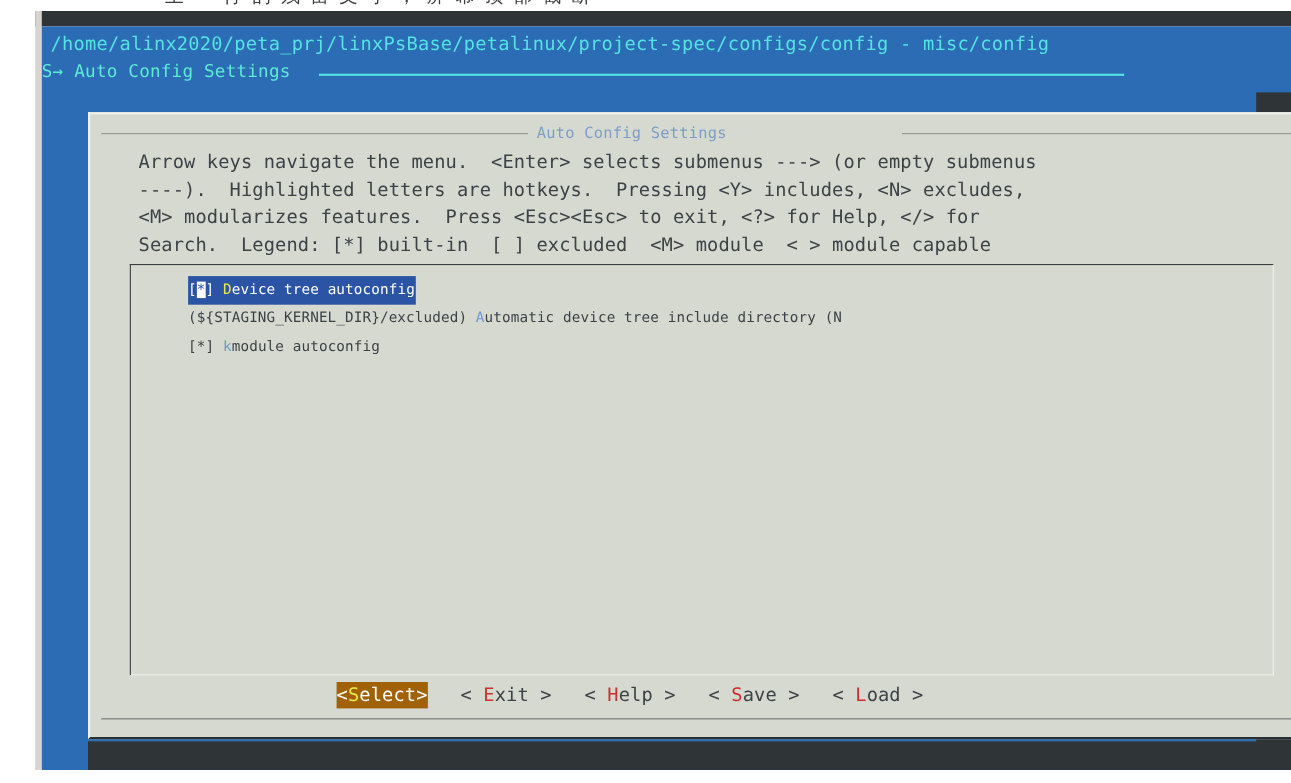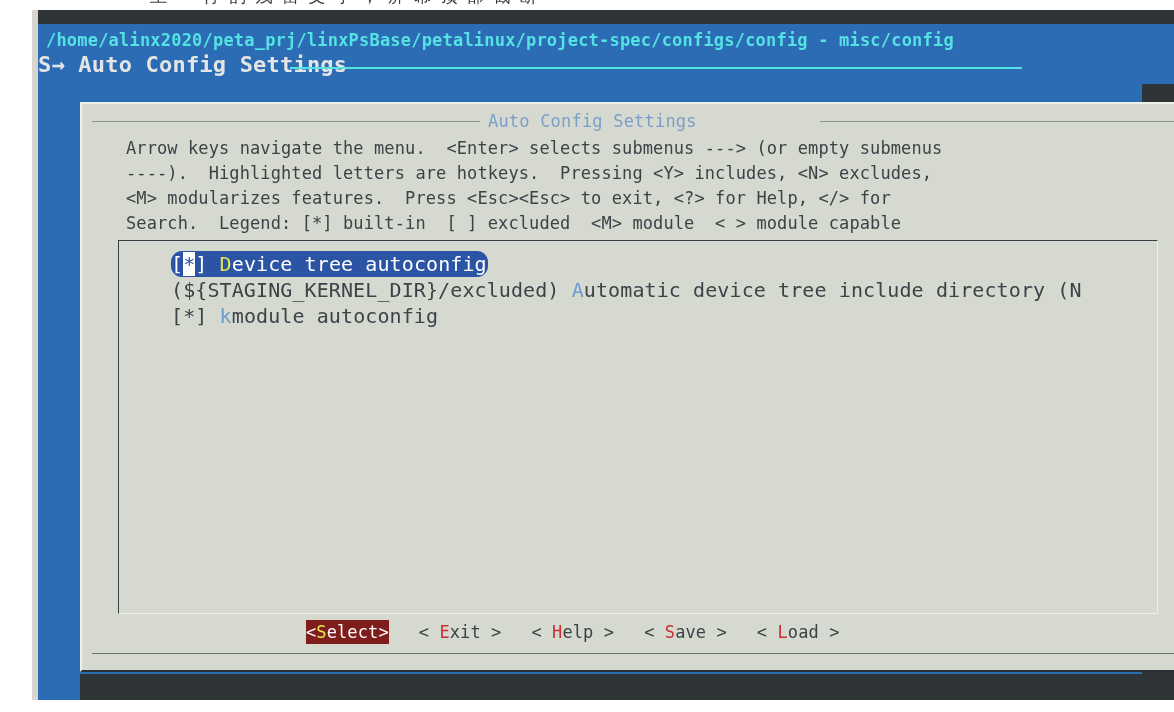--- a/index.html
+++ b/index.html
@@ -57,38 +57,37 @@
     background: #2b6cb5;
     overflow: hidden;
   }
 
   
   .term-header {
     position: absolute;
     left: 0; top: 0;
     width: 988px;
     padding: 4px 0 0 0;
-    font-weight: bold;
   }
   .term-path {
     color: #55e2e2;
     font-size: 17px;
     line-height: 24px;
     white-space: nowrap;
     padding-left: 8px;
     letter-spacing: 0.2px;
   }
   .term-crumb-row {
     position: relative;
     height: 26px;
     white-space: nowrap;
   }
   .term-crumb {
-    color: #e5e5e5;
-    font-size: 22px;
+    color: #5eead4;
+    font-size: 16px;
     line-height: 26px;
     white-space: nowrap;
     padding-left: 0px;
     letter-spacing: 0.2px;
     display: inline-block;
   }
   .crumb-rule {
     position: absolute;
     left: 252px;
     top: 15px;
@@ -123,21 +122,21 @@
     top: 13px;
     height: 1px;
     background: #8f948c;
   }
   .dlg-title-rule.left  { left: 0;   width: 388px; }
   .dlg-title-rule.right { left: 728px; right: 0; }
   .dlg-title {
     position: absolute;
     left: 396px;
     top: 0;
-    font-size: 17px;
+    font-size: 14px;
     line-height: 26px;
     color: #7d9ec8;
     white-space: nowrap;
     letter-spacing: 0.2px;
   }
 
   
   .dlg-help {
     margin: 2px 0 0 44px;
     color: #3d4247;
@@ -158,27 +157,26 @@
     border-left: 1px solid #3a3f44;
     border-right: 1px solid #eef1ea;
     border-bottom: 1px solid #eef1ea;
     box-sizing: border-box;
     overflow: hidden;
   }
   .menu-list {
     padding: 10px 0 0 52px;
   }
   .menu-row {
-    font-size: 20px;
+    font-size: 13px;
     line-height: 26px;
     color: #3d4247;
     white-space: pre;
     letter-spacing: 0.1px;
     height: 26px;
-    border-radius: 11px;
   }
   .menu-row .hot { color: #6f9ad0; }
   .menu-row.selected {
     display: inline-block;
     background: #2b54a4;
     color: #ffffff;
     padding-right: 1px;
   }
   .menu-row.selected .hot { color: #e8e84a; }
   .menu-row.selected .cursor-cell {
@@ -201,21 +199,21 @@
     display: inline-block;
     font-size: 17px;
     line-height: 24px;
     color: #3d4247;
     white-space: pre;
     letter-spacing: 0.1px;
     margin-right: 30px;
   }
   .btn .hot { color: #cc2f2f; }
   .btn.selected {
-    background: #7f1d1d;
+    background: #a16207;
     color: #ffffff;
   }
   .btn.selected .hot { color: #e8e84a; }
 
   .btn-rule {
     position: absolute;
     left: 10px;
     right: 10px;
     bottom: 16px;
     height: 1px;

